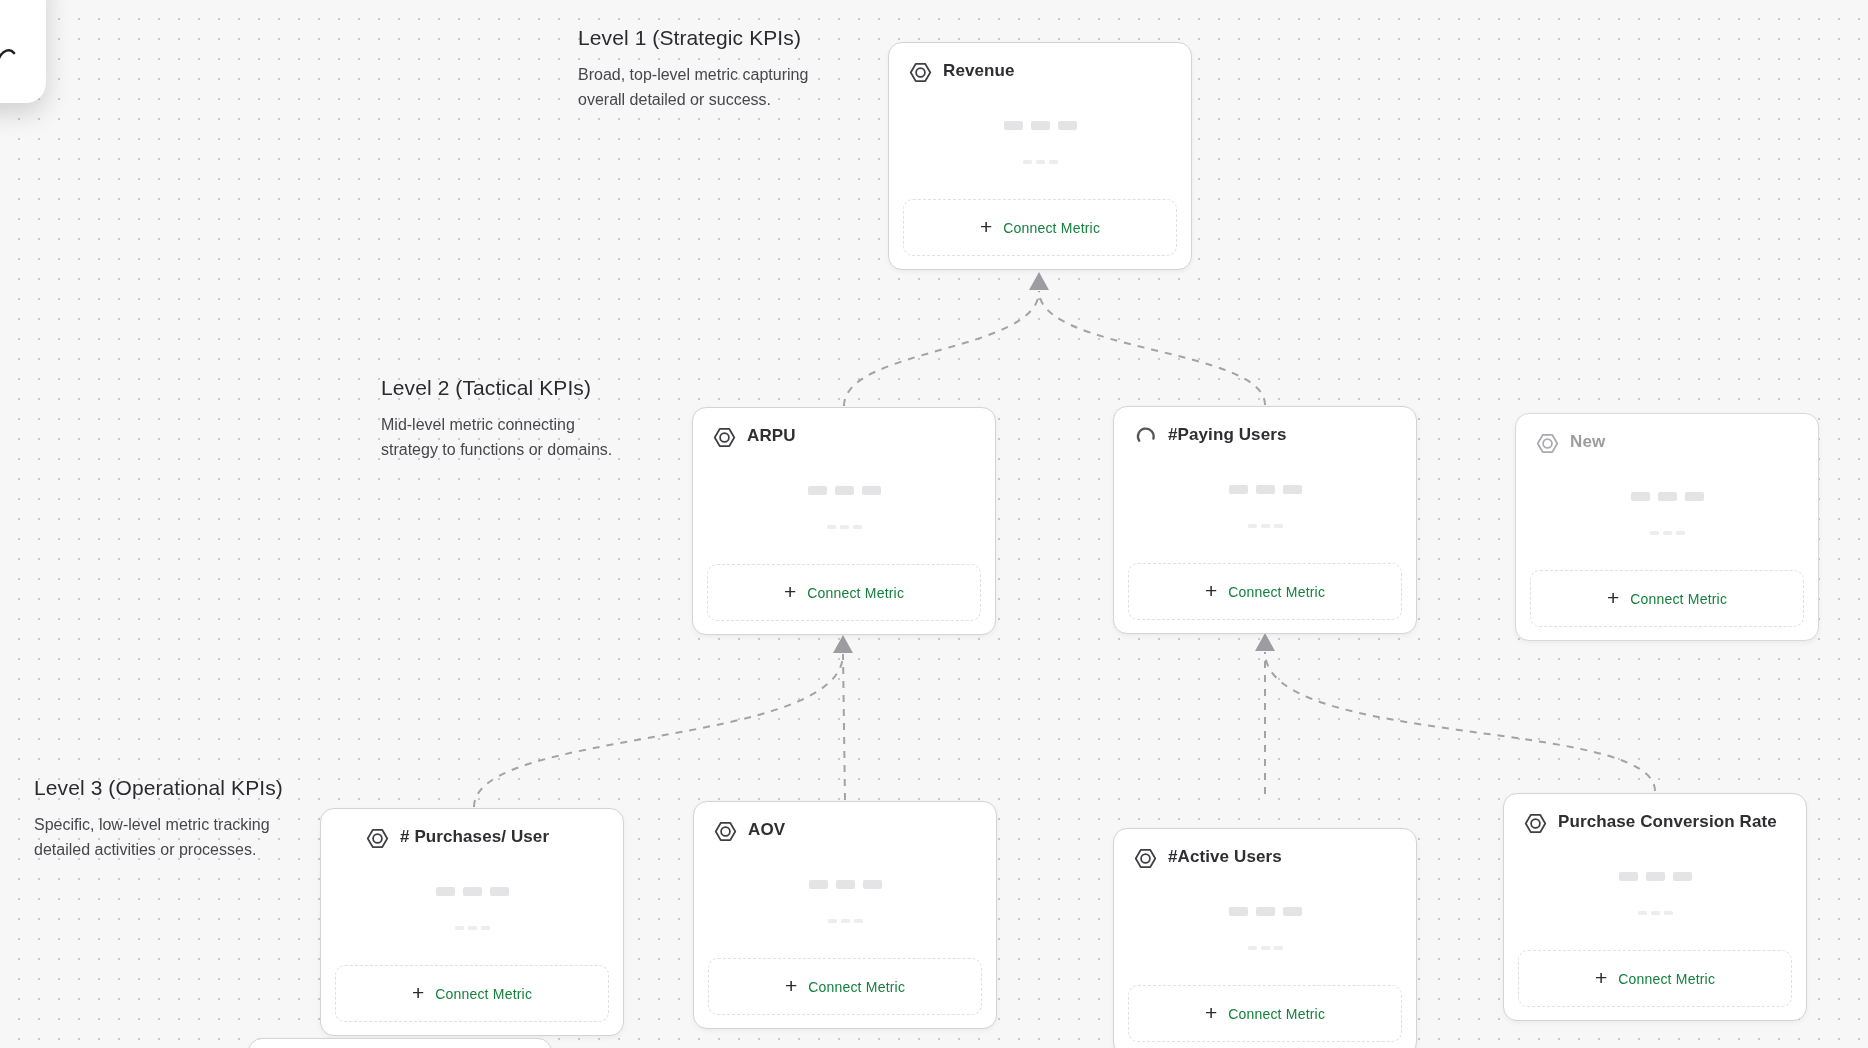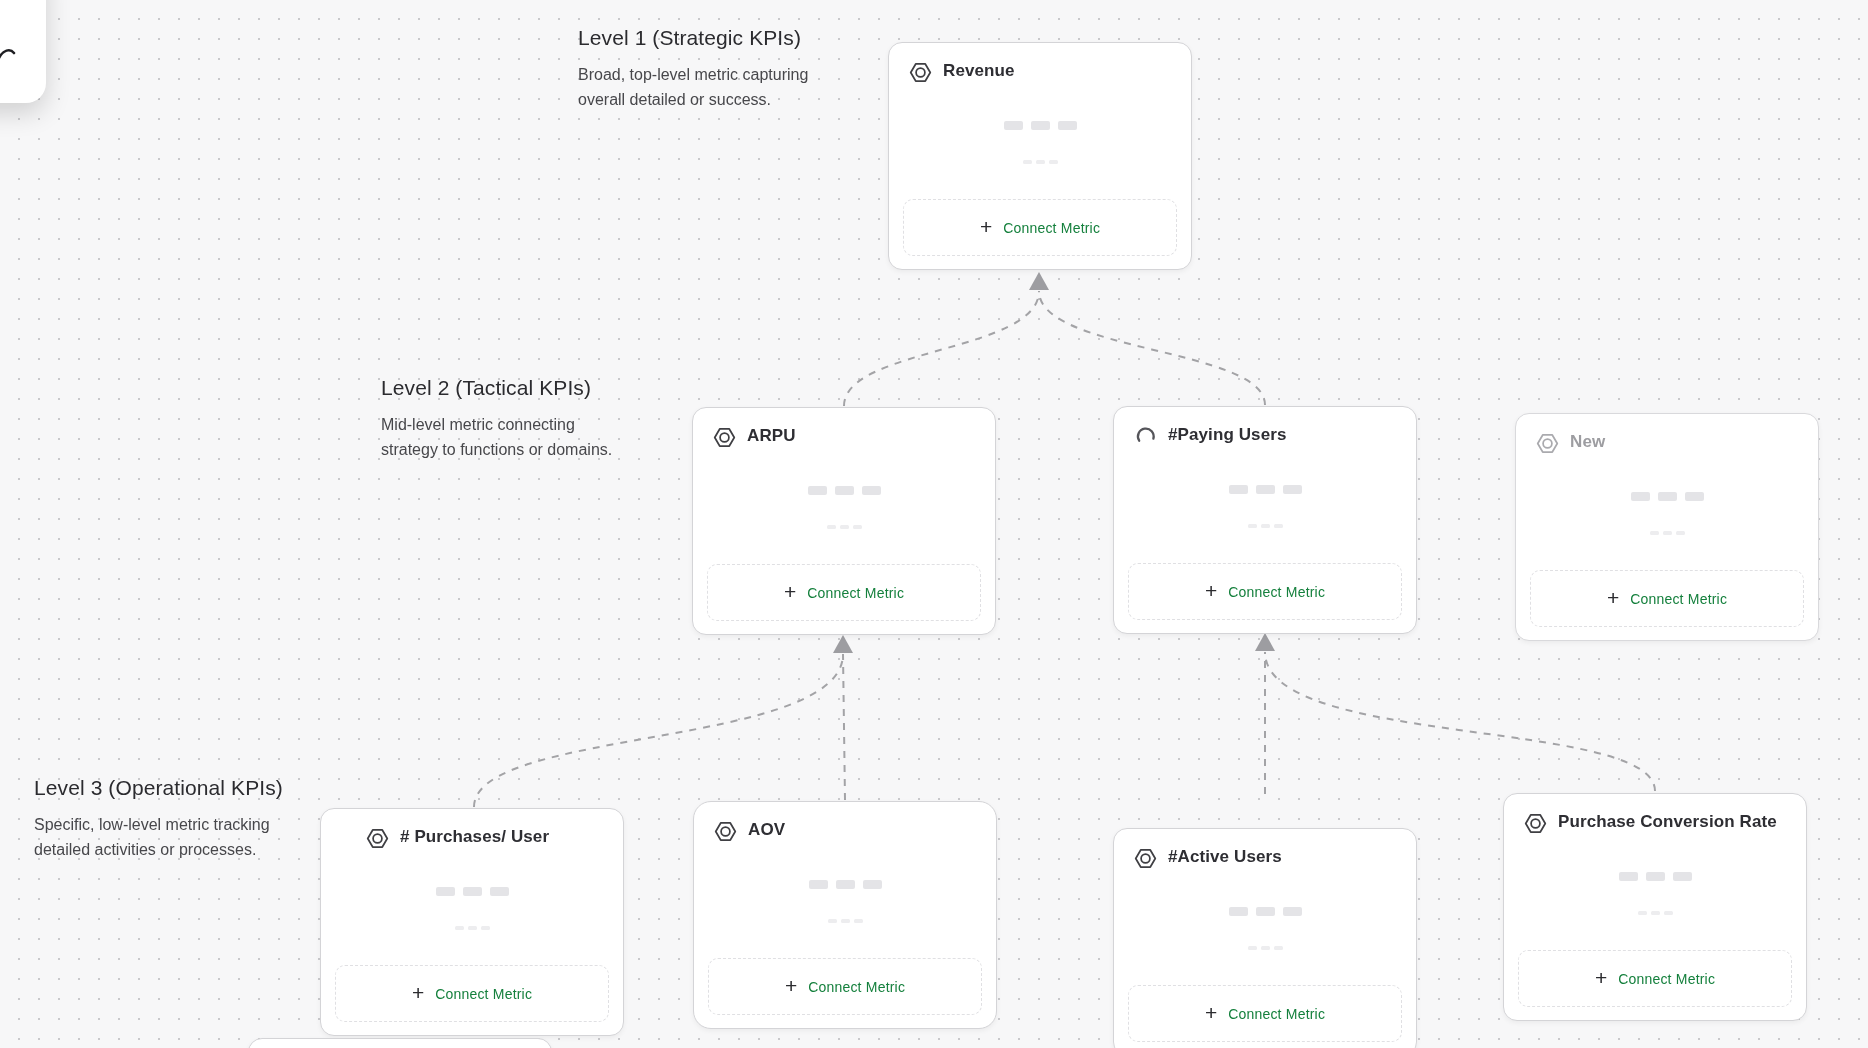--- a/index.html
+++ b/index.html
@@ -26,21 +26,21 @@
   .card{
     position:absolute;z-index:3;width:304px;height:228px;box-sizing:border-box;
     background:#ffffff;border:1px solid #d4d4d7;border-radius:14px;
     box-shadow:0 2px 5px rgba(0,0,0,.05);
   }
   .card-revenue{left:888px;top:42px;}
   .card-arpu{left:692px;top:407px;}
   .card-paying{left:1113px;top:406px;}
   .card-new{left:1515px;top:413px;border-color:#d9d9dc;}
   .card-purchases{left:320px;top:808px;padding-left:25px;}
-  .card-aov{left:693px;top:801px;border-radius:18px;}
+  .card-aov{left:693px;top:801px;}
   .card-active{left:1113px;top:828px;}
   .card-pcr{left:1503px;top:793px;}
   .card-partial{left:248px;top:1038px;height:60px;border-radius:14px 14px 0 0;}
   .card-head{display:flex;gap:11px;padding:18px 20px 0 20px;}
   .card-head .icon{display:inline-flex;flex:0 0 auto;}
   .card-title{font-size:17px;font-weight:600;color:#2e2e33;letter-spacing:.1px;white-space:nowrap;}
   .card-new .card-title{color:#9d9da1;}
   
   .sk-row{position:absolute;left:0;right:0;top:78px;display:flex;justify-content:center;gap:8px;}
   .sk-block{width:19px;height:9px;border-radius:2px;background:#e4e4e7;}

